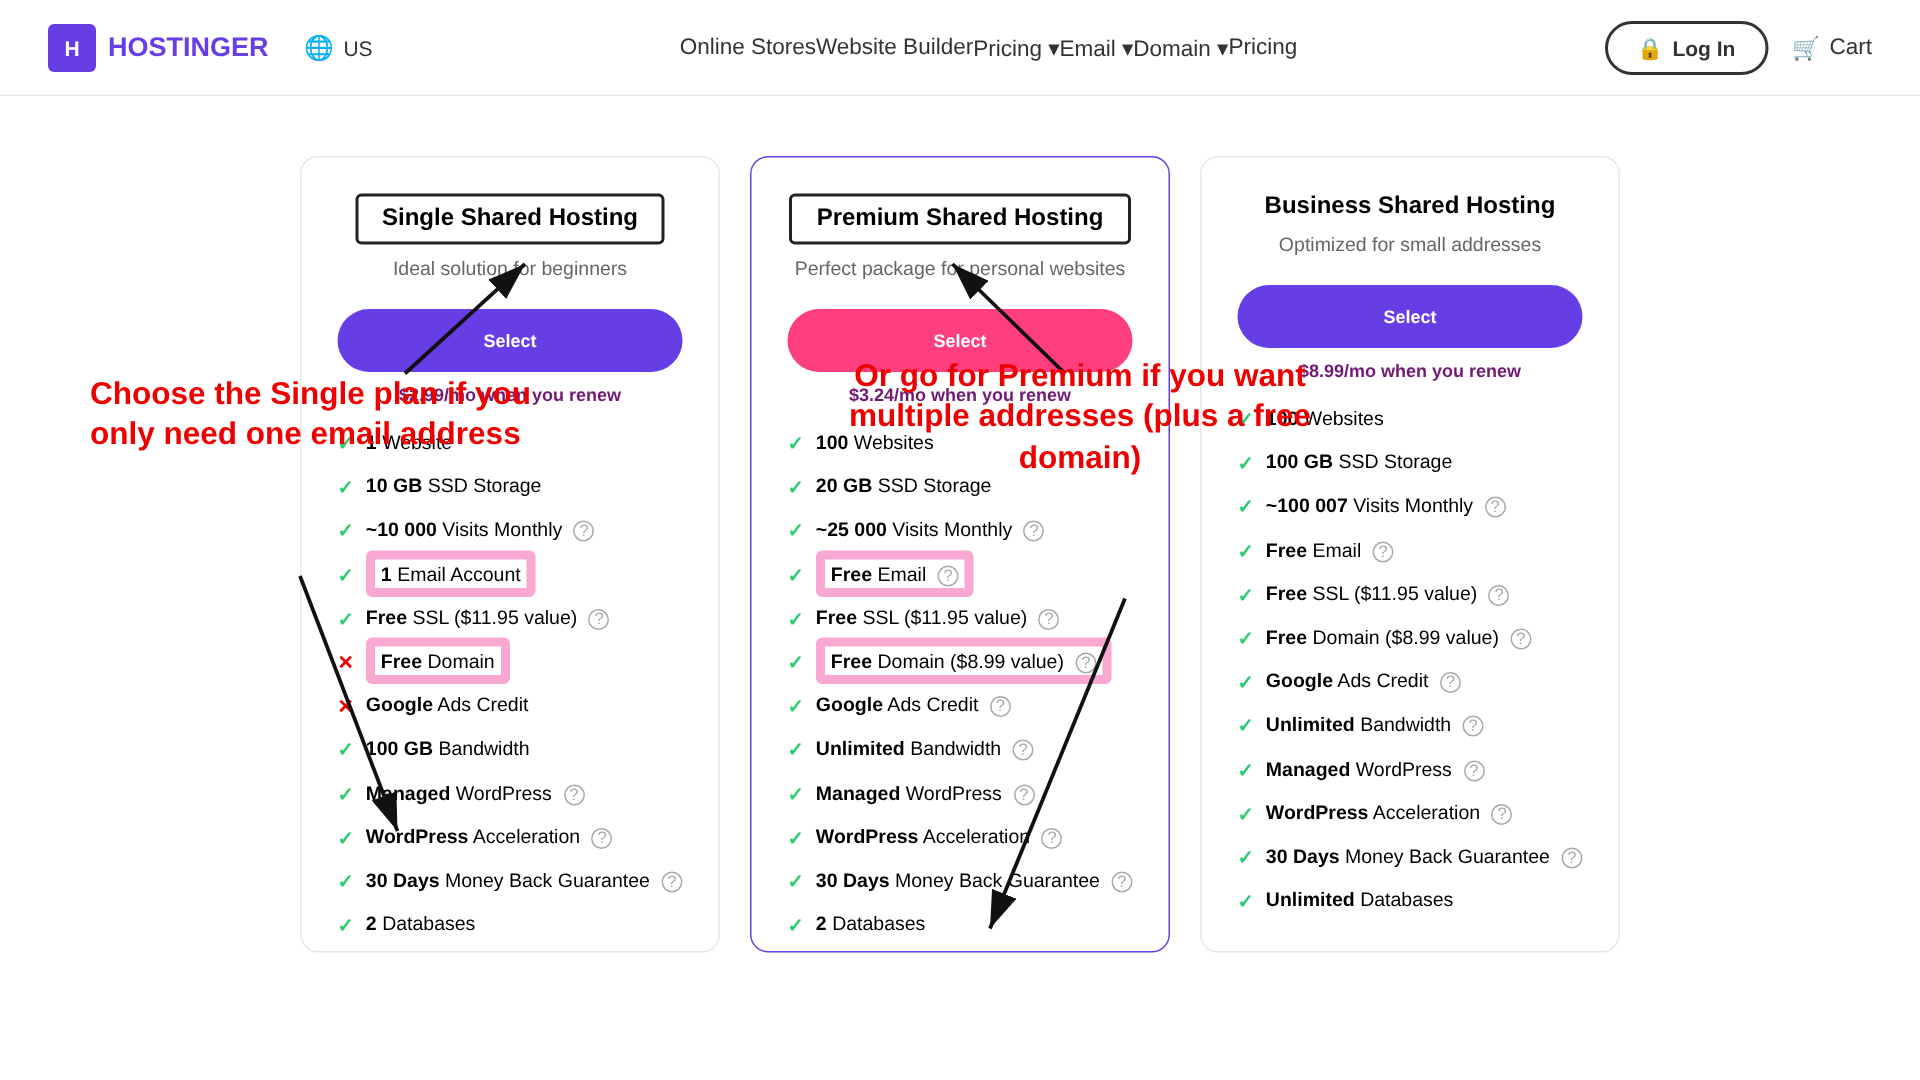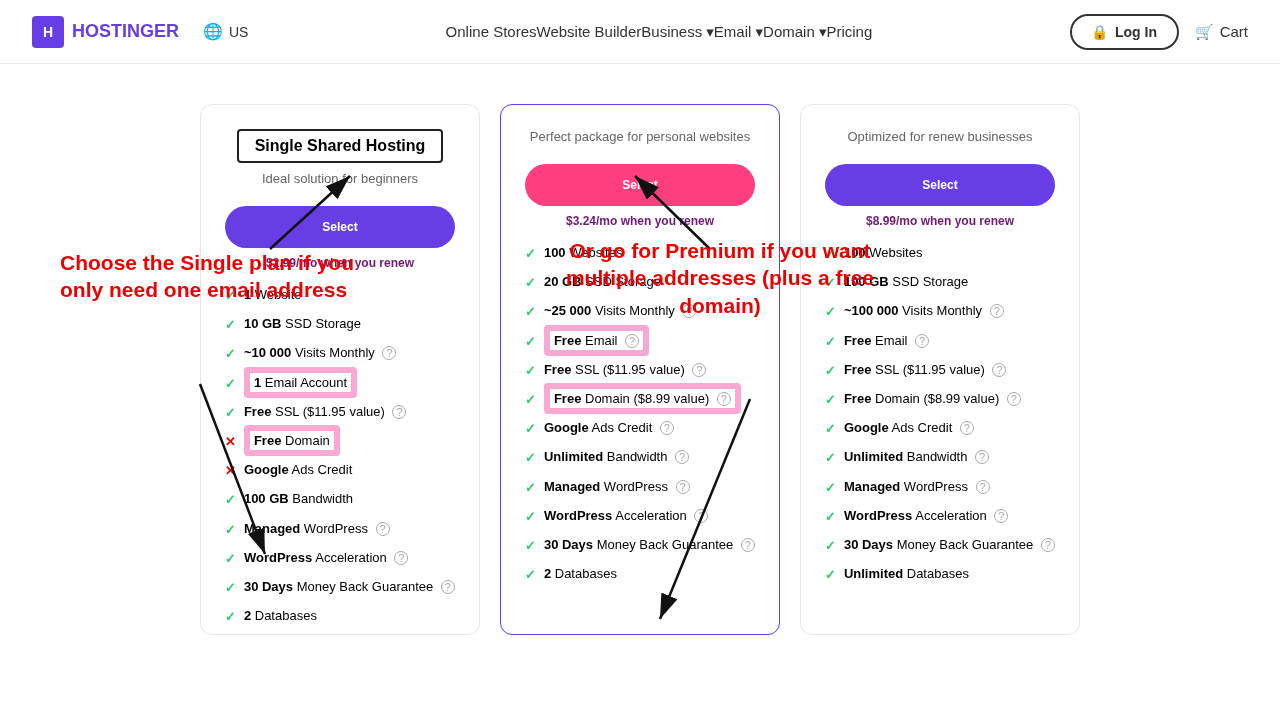--- a/index.html
+++ b/index.html
@@ -75,21 +75,21 @@
       <span>HOSTINGER</span>
     </div>
     <div class="locale">
       <span class="globe-icon">🌐</span>
       <span>US</span>
     </div>
   </div>
   <div class="nav-links">
     <a class="nav-link">Online Stores</a>
     <a class="nav-link">Website Builder</a>
-    <a class="nav-link">Business ▾</a>
+    <a class="nav-link">Pricing ▾</a>
     <a class="nav-link">Email ▾</a>
     <a class="nav-link">Domain ▾</a>
     <a class="nav-link">Pricing</a>
   </div>
   <div class="nav-right">
     <button class="login-btn">
       <span>🔒</span>
       <span>Log In</span>
     </button>
     <div class="cart-btn">
@@ -190,20 +190,21 @@
         </li>
         <li class="feature-item">
           <span class="check">✓</span>
           <span class="feature-text"><strong>2</strong> Databases</span>
         </li>
       </ul>
     </div>
 
     <div class="plan-card premium">
       <div class="plan-header">
+        <div class="plan-name-box">Premium Shared Hosting</div>
         <div class="plan-desc">Perfect package for personal websites</div>
       </div>
       <button class="select-btn pink">Select</button>
       <div class="renew-price">$3.24/mo when you renew</div>
       <ul class="features">
         <li class="feature-item">
           <span class="check">✓</span>
           <span class="feature-text"><strong>100</strong> Websites</span>
         </li>
         <li class="feature-item">
@@ -248,36 +249,37 @@
         </li>
         <li class="feature-item">
           <span class="check">✓</span>
           <span class="feature-text"><strong>2</strong> Databases</span>
         </li>
       </ul>
     </div>
 
     <div class="plan-card">
       <div class="plan-header">
-        <div class="plan-desc">Optimized for renew businesses</div>
+        <div style="font-weight:700; font-size:16px; margin-bottom:8px;">Business Shared Hosting</div>
+        <div class="plan-desc">Optimized for small addresses</div>
       </div>
       <button class="select-btn purple">Select</button>
       <div class="renew-price">$8.99/mo when you renew</div>
       <ul class="features">
         <li class="feature-item">
           <span class="check">✓</span>
           <span class="feature-text"><strong>100</strong> Websites</span>
         </li>
         <li class="feature-item">
           <span class="check">✓</span>
           <span class="feature-text"><strong>100 GB</strong> SSD Storage</span>
         </li>
         <li class="feature-item">
           <span class="check">✓</span>
-          <span class="feature-text"><strong>~100 000</strong> Visits Monthly <span class="info-icon">?</span></span>
+          <span class="feature-text"><strong>~100 007</strong> Visits Monthly <span class="info-icon">?</span></span>
         </li>
         <li class="feature-item">
           <span class="check">✓</span>
           <span class="feature-text"><strong>Free</strong> Email <span class="info-icon">?</span></span>
         </li>
         <li class="feature-item">
           <span class="check">✓</span>
           <span class="feature-text"><strong>Free</strong> SSL ($11.95 value) <span class="info-icon">?</span></span>
         </li>
         <li class="feature-item">

